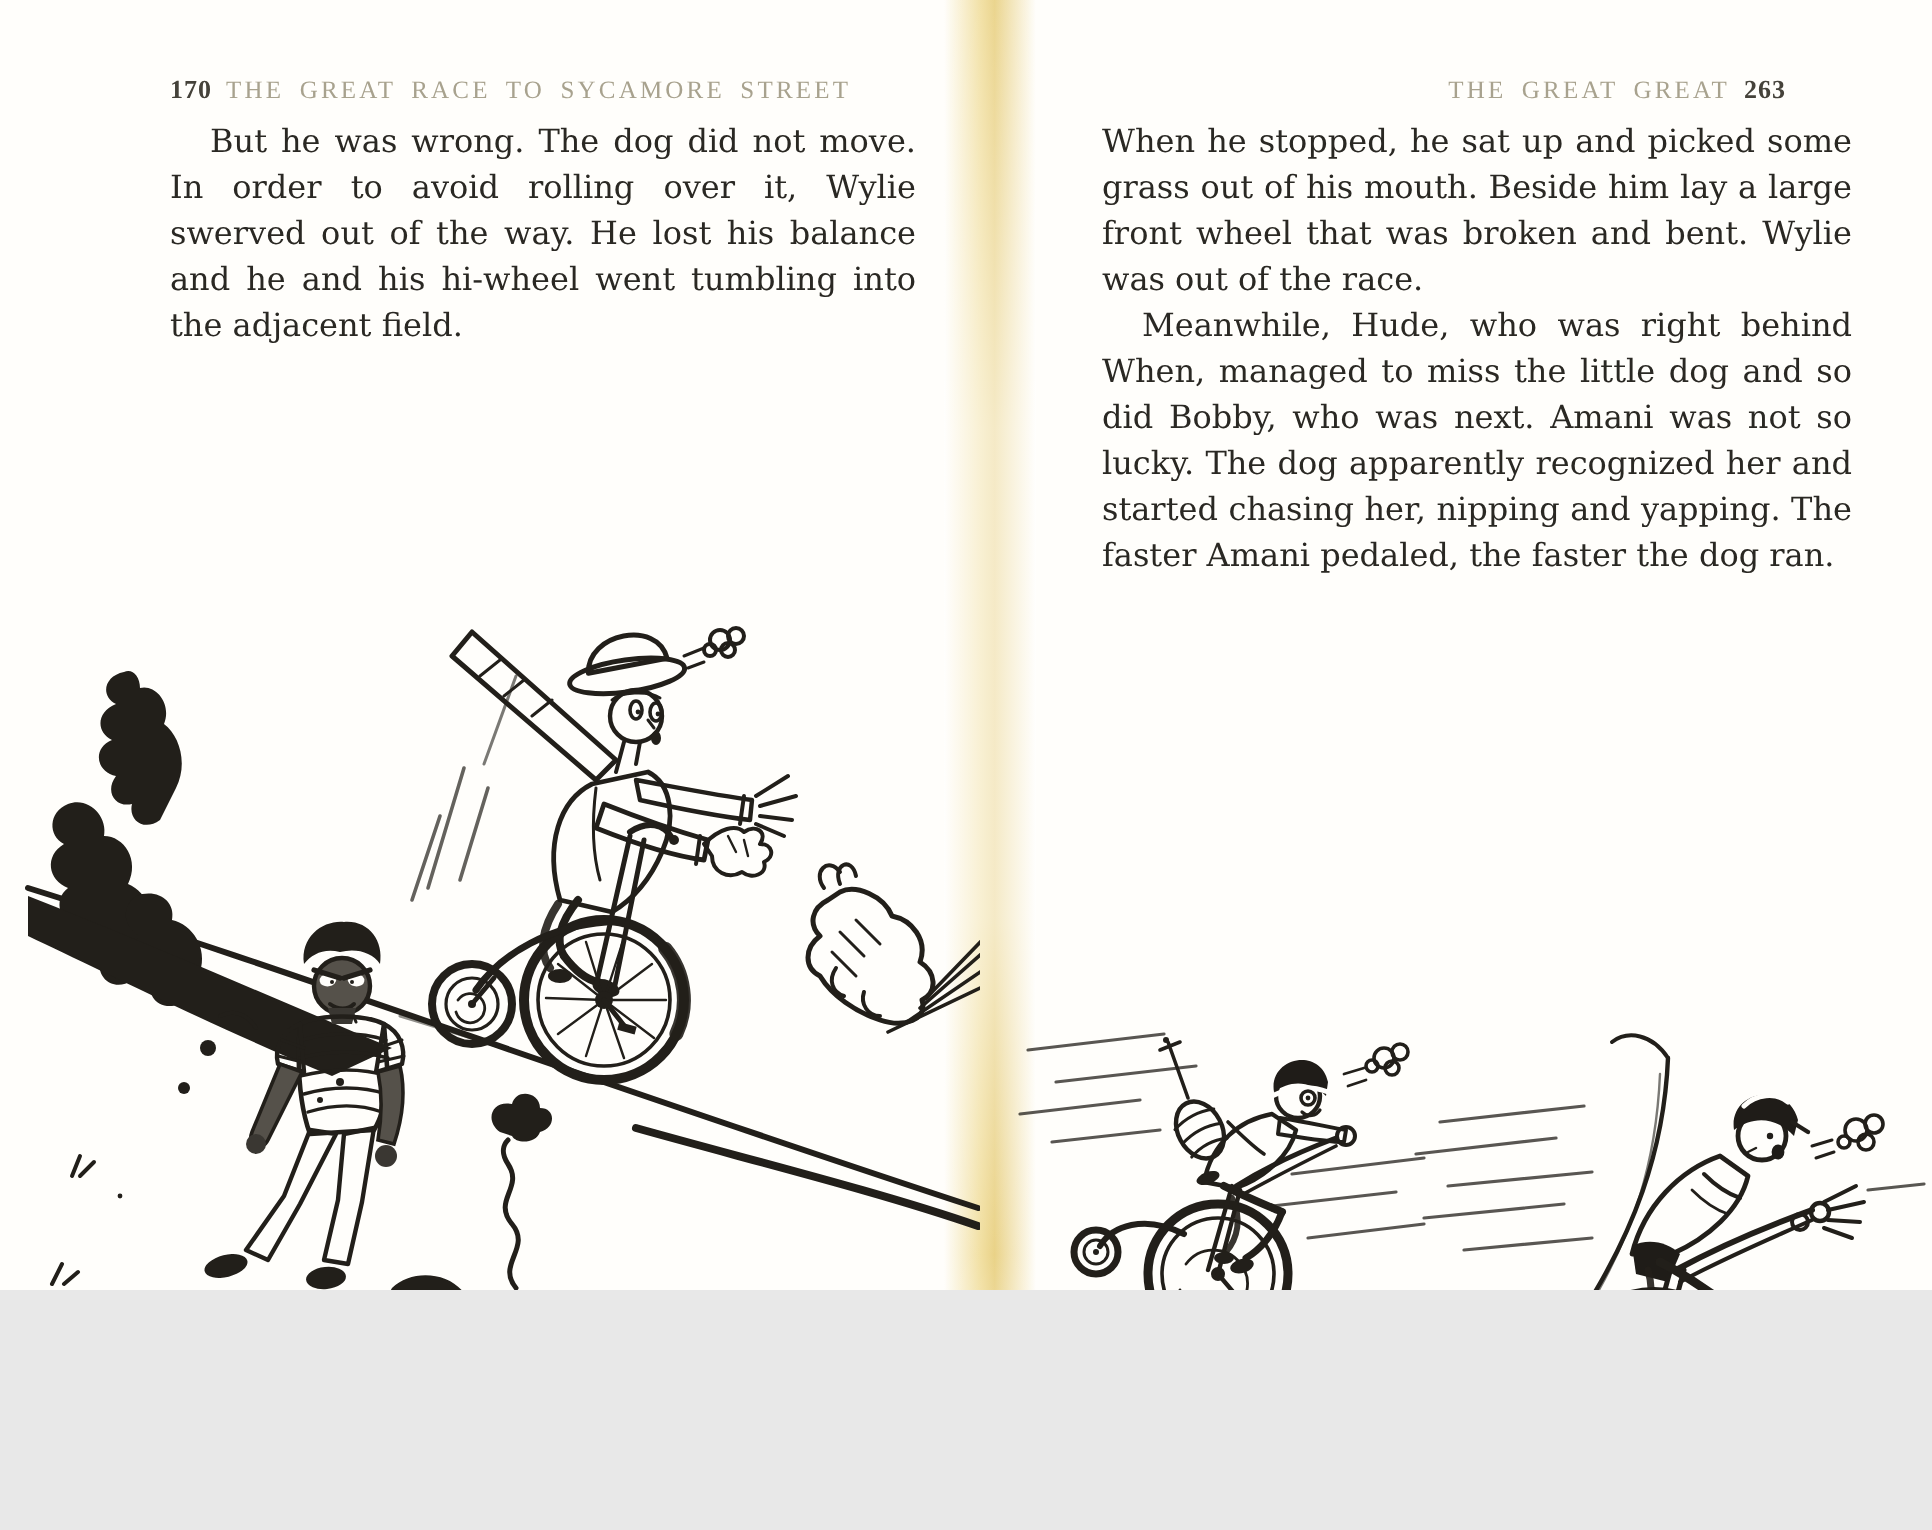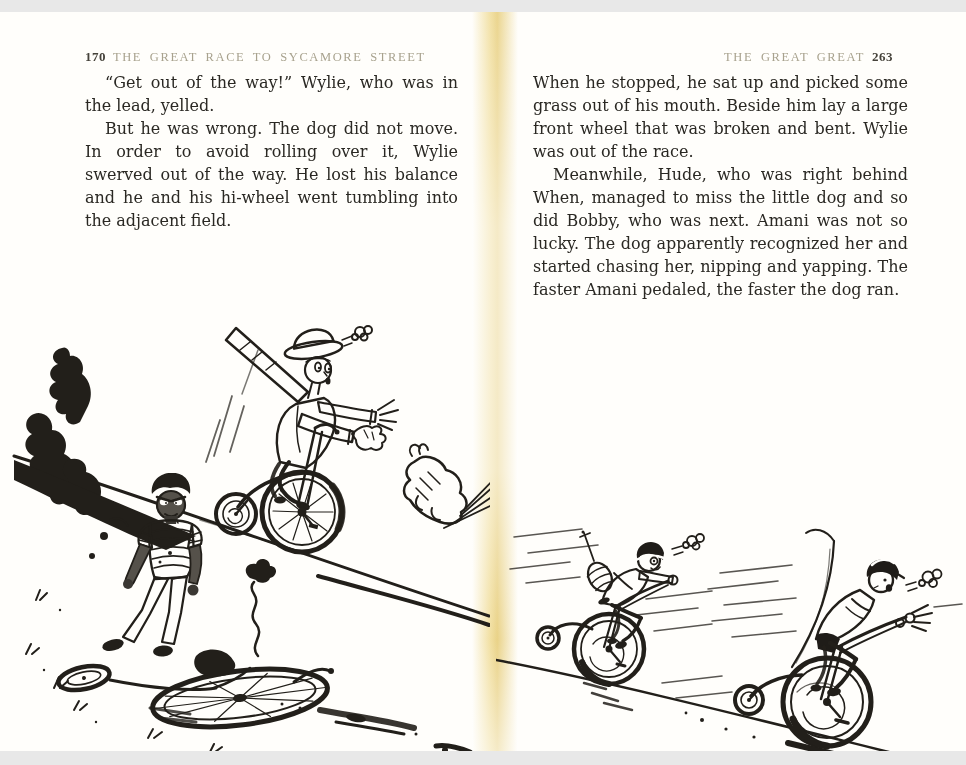--- a/index.html
+++ b/index.html
@@ -1,17 +1,17 @@
 <!DOCTYPE html>
 <html><head>
 <meta charset="utf-8">
 <style>
   html,body{margin:0;padding:0;background:#e8e8e8;}
   .book{
-    position:relative;width:966px;height:739px;margin:12px auto;
+    position:relative;width:966px;height:645px;margin:0 auto;
     background:#fffefb;overflow:hidden;
     font-family:"DejaVu Serif", serif;color:#2a2823;
   }
   
   .spine{
     position:absolute;left:472px;top:0;width:46px;height:765px;
     background:linear-gradient(to right, rgba(240,222,150,0), rgba(238,216,140,.85) 40%, rgba(230,203,116,.9) 55%, rgba(240,222,150,0));
   }
   .spine::before{
     content:"";position:absolute;inset:0;
@@ -28,21 +28,21 @@
   .runhead-left{left:85px;}
   .runhead-left .pagenum{margin-right:7px;}
   .runhead-right{right:73px;}
   .runhead-right .pagenum{margin-left:7px;}
   
   .textcol{
     position:absolute;top:59px;width:373px;
     font-size:16px;line-height:23px;text-align:justify;
   }
   .textcol-left{left:85px;}
-  .textcol-right{left:533px;width:375px;}
+  .textcol-right{left:551px;width:375px;}
   .textcol p{margin:0;}
   .textcol p.indent{text-indent:20px;}
   
   .illo{position:absolute;}
   .illo-left{left:0;top:298px;width:490px;height:465px;}
   .illo-right{left:496px;top:465px;width:470px;height:300px;}
   svg{display:block;}
   .ink{stroke:#221f1a;fill:none;stroke-linecap:round;stroke-linejoin:round;}
   .fill{fill:#221f1a;stroke:none;}
   .paper{fill:#fffefb;}
@@ -56,21 +56,20 @@
 
   <div class="runhead runhead-left">
     <span class="pagenum">170</span><span>THE GREAT RACE TO SYCAMORE STREET</span>
   </div>
 
   <div class="runhead runhead-right">
     <span>THE GREAT GREAT</span><span class="pagenum">263</span>
   </div>
 
   <div class="textcol textcol-left">
-    <p class="indent">“Get out of the way!” Wylie, who was in the lead, yelled.</p>
     <p class="indent">But he was wrong. The dog did not move. In order to avoid rolling over it, Wylie swerved out of the way. He lost his balance and he and his hi-wheel went tumbling into the adjacent field.</p>
   </div>
 
   <div class="textcol textcol-right">
     <p>When he stopped, he sat up and picked some grass out of his mouth. Beside him lay a large front wheel that was broken and bent. Wylie was out of the race.</p>
     <p class="indent">Meanwhile, Hude, who was right behind When, managed to miss the little dog and so did Bobby, who was next. Amani was not so lucky. The dog apparently recognized her and started chasing her, nipping and yapping. The faster Amani pedaled, the faster the dog ran.</p>
   </div>
 
   <div class="illo illo-left">
   <svg viewBox="0 0 490 465" width="490" height="465">

